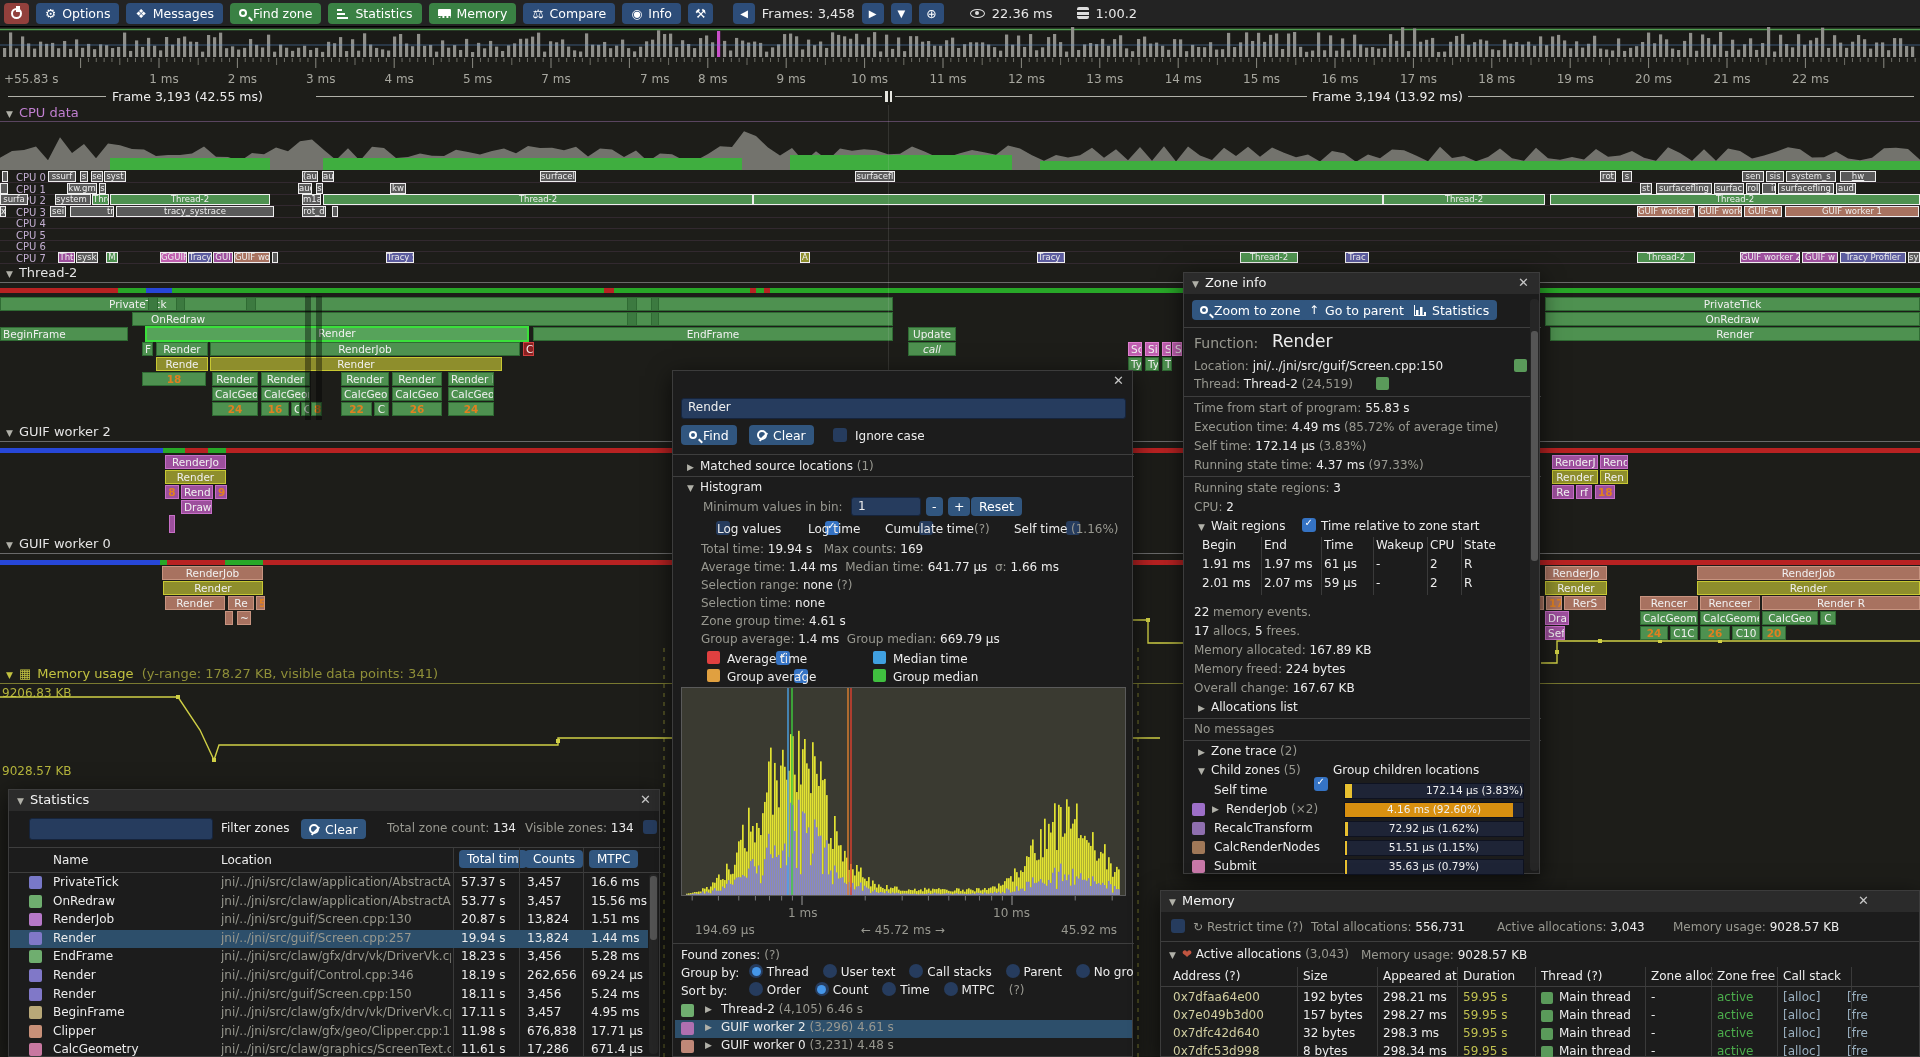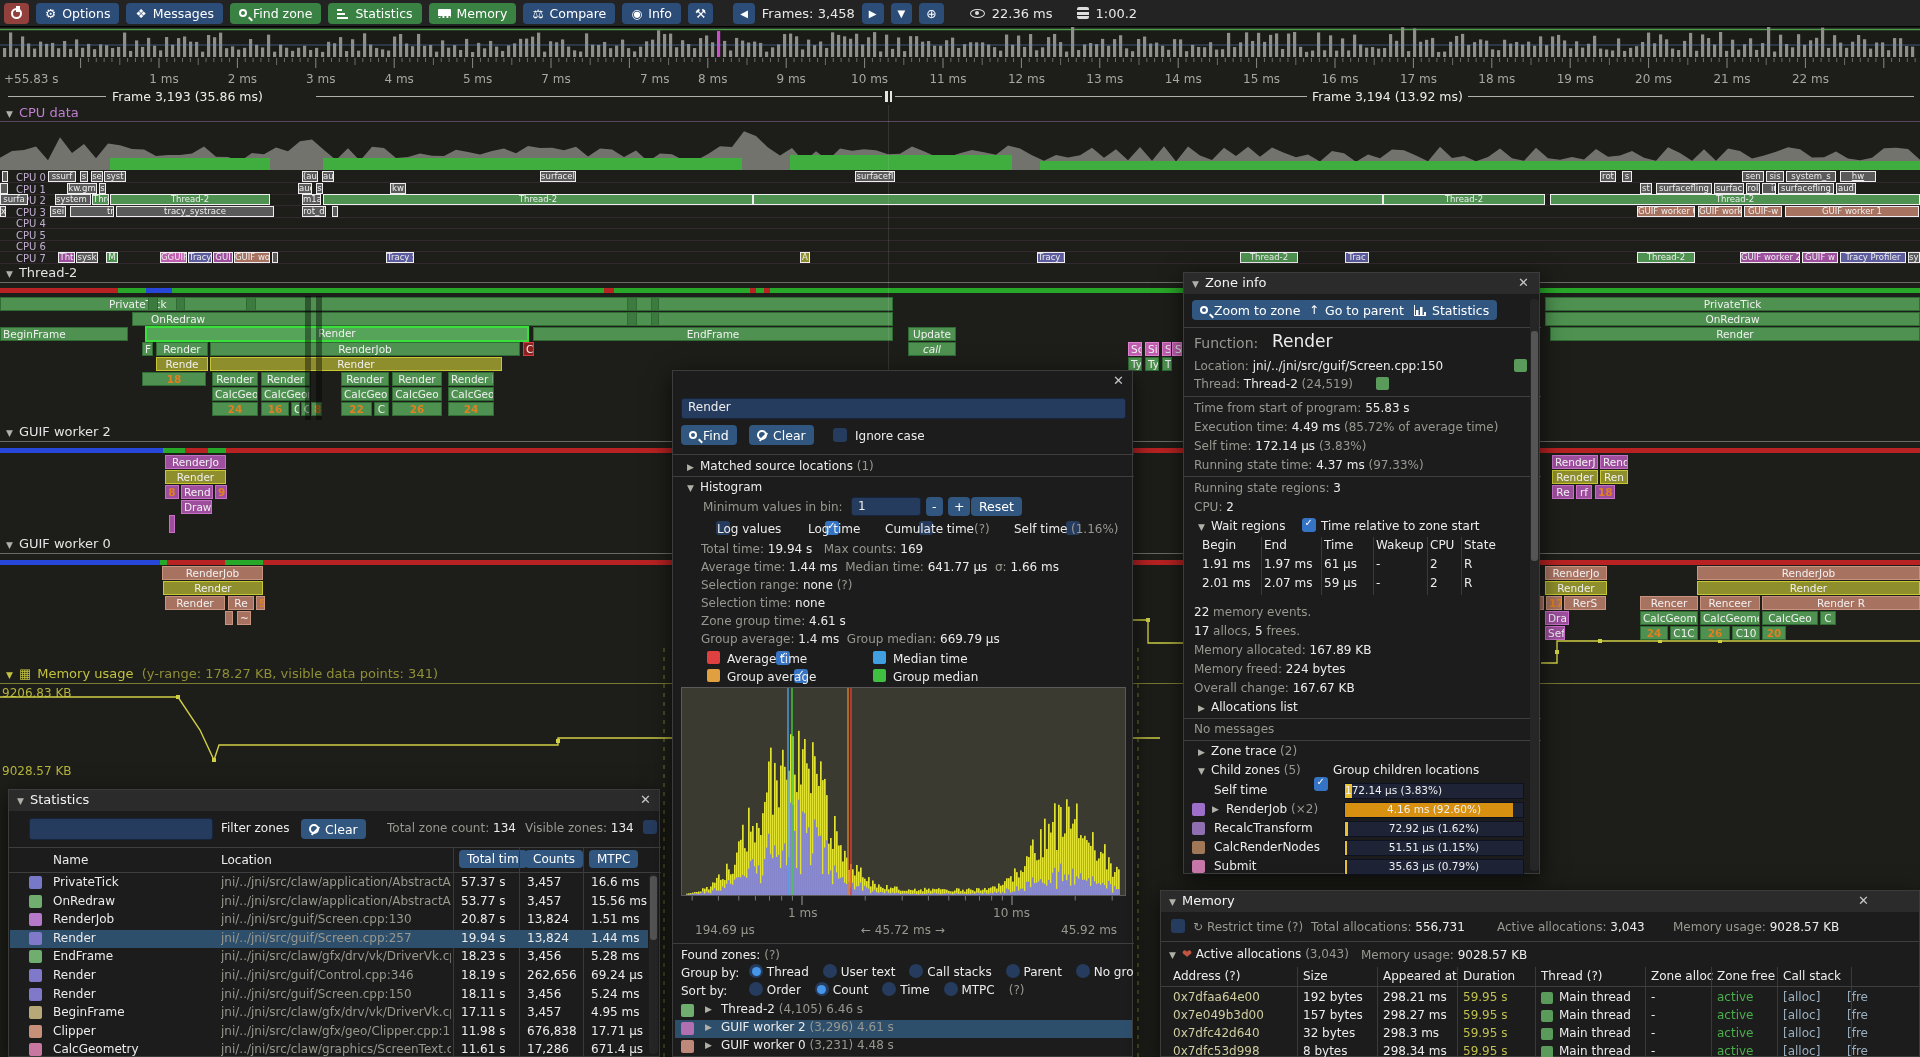--- a/index.html
+++ b/index.html
@@ -721,21 +721,21 @@
       <div class="rlabel" style="left: 1383.4px;">17 ms</div>
       <div class="rlabel" style="left: 1461.8px;">18 ms</div>
       <div class="rlabel" style="left: 1540.2px;">19 ms</div>
       <div class="rlabel" style="left: 1618.6px;">20 ms</div>
       <div class="rlabel" style="left: 1697px;">21 ms</div>
       <div class="rlabel" style="left: 1775.4px;">22 ms</div>
     </div>
 
   <div class="abs" style="top:88px;left:0;width:1920px;height:16px">
     <div class="fline" style="left:8px;top:8px;width:98px"></div>
-    <span class="abs wht" style="left:112px;top:1px;font-size:12.5px">Frame 3,193 (35.86 ms)</span>
+    <span class="abs wht" style="left:112px;top:1px;font-size:12.5px">Frame 3,193 (42.55 ms)</span>
     <div class="fline" style="left:316px;top:8px;width:566px"></div>
     <div class="fbar" style="left:885px;top:3px"></div>
     <div class="fbar" style="left:889.5px;top:3px"></div>
     <div class="fline" style="left:895px;top:8px;width:412px"></div>
     <span class="abs wht" style="left:1312px;top:1px;font-size:12.5px">Frame 3,194 (13.92 ms)</span>
     <div class="fline" style="left:1468px;top:8px;width:446px"></div>
   </div>
 
   <div class="sechdr" style="left:6px;top:105px;color:#c07fd0"><span class="tri">▼</span><span>CPU data</span></div>
   <div class="underline" style="top:121px;border-color:#5a4560"></div>
@@ -1716,21 +1716,21 @@
     <div class="sep" style="left:0;top:467px;width:357px"></div>
     <span class="abs" style="left:14px;top:471px"><span class="tri">▶</span><span class="wht">Zone trace</span> <span class="gray">(2)</span></span>
     <span class="abs" style="left:14px;top:490px"><span class="tri">▼</span><span class="wht">Child zones</span> <span class="gray">(5)</span></span>
     <span class="cb on abs" style="left:130px;top:489px"></span>
     <span class="abs wht" style="left:149px;top:490px">Group children locations</span>
     <div id="childzones">
         <div class="abs" style="left: 0px; top: 509px; width: 344px; height: 18px;">
           <div class="abs nowrap" style="left: 30px; top: 1px; width: 118px;"><span class="wht">Self time</span> <span class="gray"></span></div>
           <div class="abs" style="left: 160px; top: 1px; width: 180px; height: 16px; background: rgb(30, 36, 54); border: 1px solid rgb(14, 18, 32);">
             <div class="abs" style="left: 0px; top: 0px; width: 7px; height: 14px; background: rgb(232, 192, 48);"></div>
-            <div class="abs nowrap" style="left: 0px; top: 0px; width: 178px; text-align: left; color: rgb(240, 240, 240); font-size: 10.5px;">172.14 µs (3.83%)</div>
+            <div class="abs nowrap" style="left: 0px; top: 0px; width: 178px; text-align: right; color: rgb(240, 240, 240); font-size: 10.5px;">172.14 µs (3.83%)</div>
           </div>
         </div>
         <div class="abs" style="left: 0px; top: 528px; width: 344px; height: 18px;">
           <div class="abs" style="left: 8px; top: 2px; width: 13px; height: 13px; border-radius: 2px; background: rgb(157, 111, 200);"></div>
           <div class="abs" style="left: 28px; top: 3px; color: rgb(176, 176, 168); font-size: 9px;">▶</div>
           <div class="abs nowrap" style="left: 42px; top: 1px; width: 118px;"><span class="wht">RenderJob</span> <span class="gray">(×2)</span></div>
           <div class="abs" style="left: 160px; top: 1px; width: 180px; height: 16px; background: rgb(30, 36, 54); border: 1px solid rgb(14, 18, 32);">
             <div class="abs" style="left: 0px; top: 0px; width: 168px; height: 14px; background: rgb(216, 144, 16);"></div>
             <div class="abs nowrap" style="left: 0px; top: 0px; width: 178px; text-align: center; color: rgb(240, 240, 240); font-size: 10.5px;">4.16 ms (92.60%)</div>
           </div>

